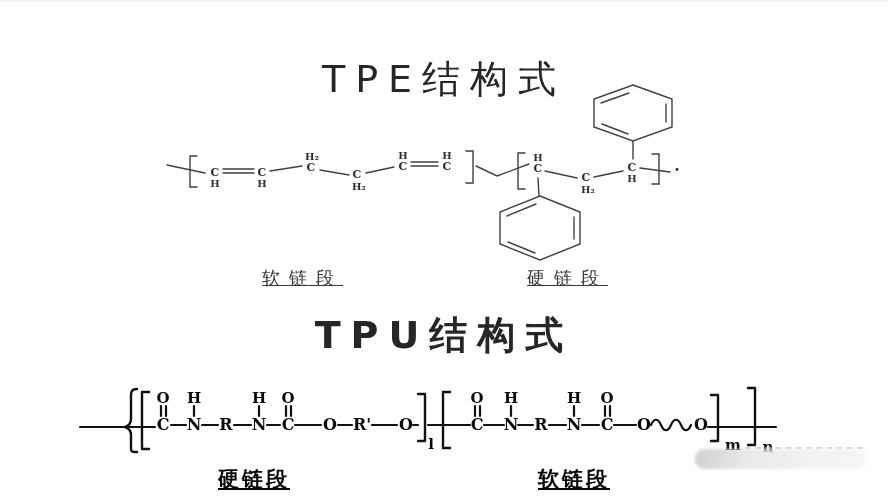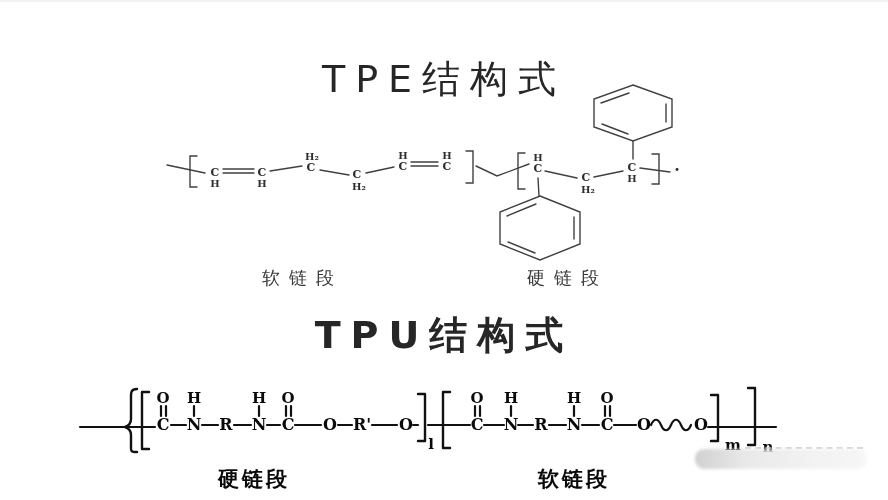--- a/index.html
+++ b/index.html
@@ -8,21 +8,21 @@
     background:#ffffff;font-family:"DejaVu Sans",sans-serif;
   }
   .top-edge{position:absolute;left:0;top:0;width:888px;height:2px;background:#f2f2f2;}
   .title{
     position:absolute;left:0;width:888px;text-align:center;
     color:#262626;font-size:38px;font-weight:500;letter-spacing:10px;
     font-family:"DejaVu Sans","DejaVu Serif",sans-serif;white-space:nowrap;
   }
   .title-tpe{top:22px;margin-top:32px;}
   .title-tpu{top:310px;font-weight:bold;}
-  .seg-label{position:absolute;white-space:nowrap;}
+  .seg-label{position:absolute;white-space:nowrap;text-decoration:underline;}
   .tpe-label{
     font-size:18px;letter-spacing:9px;color:#3a3a3a;top:266px;
     font-family:"DejaVu Serif",serif;
   }
   .tpe-label-soft{left:262px;}
   .tpe-label-hard{left:527px;}
   .tpu-label{
     font-size:21px;font-weight:bold;letter-spacing:3px;color:#0a0a0a;top:465px;
   }
   .tpu-label-hard{left:218px;}

